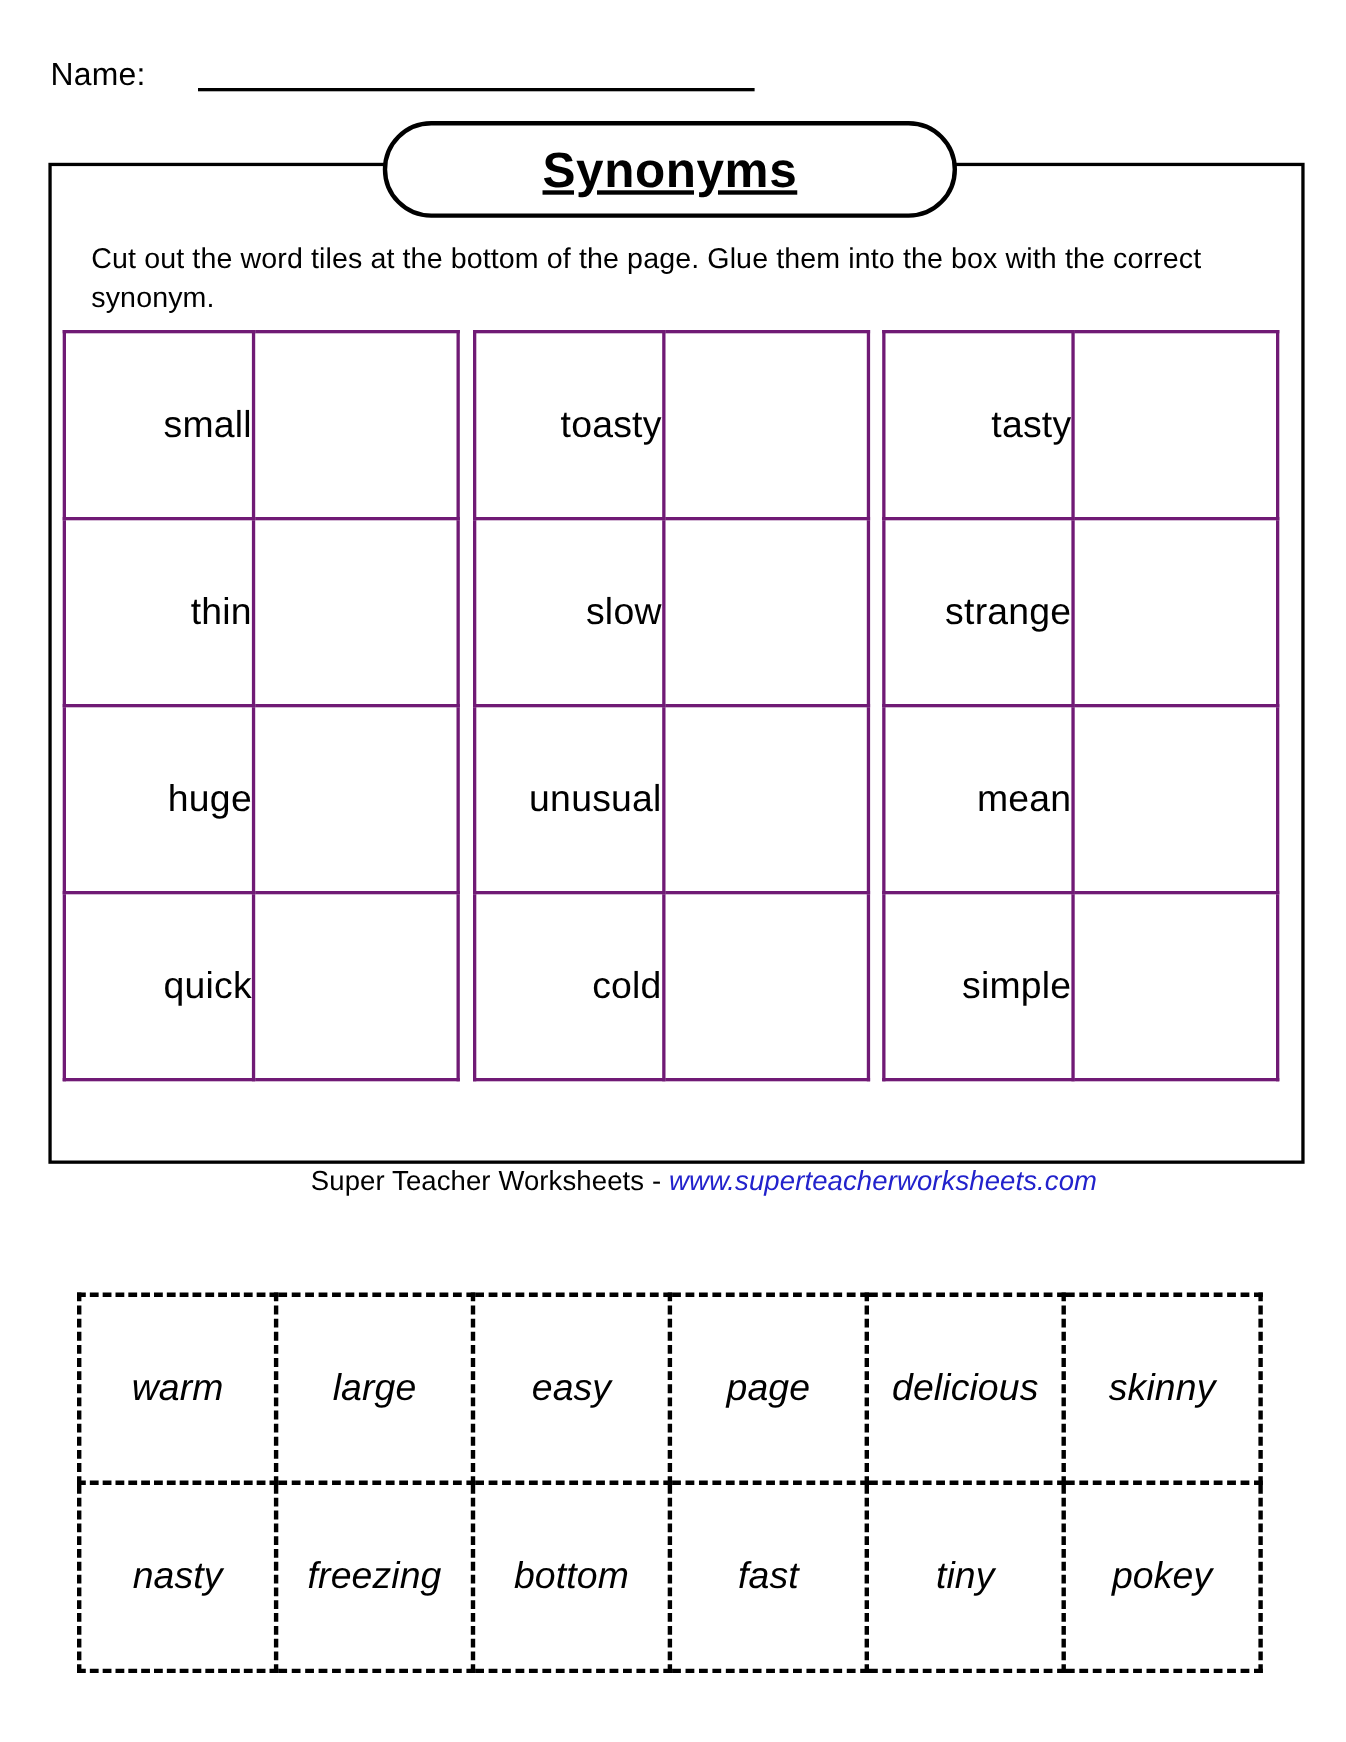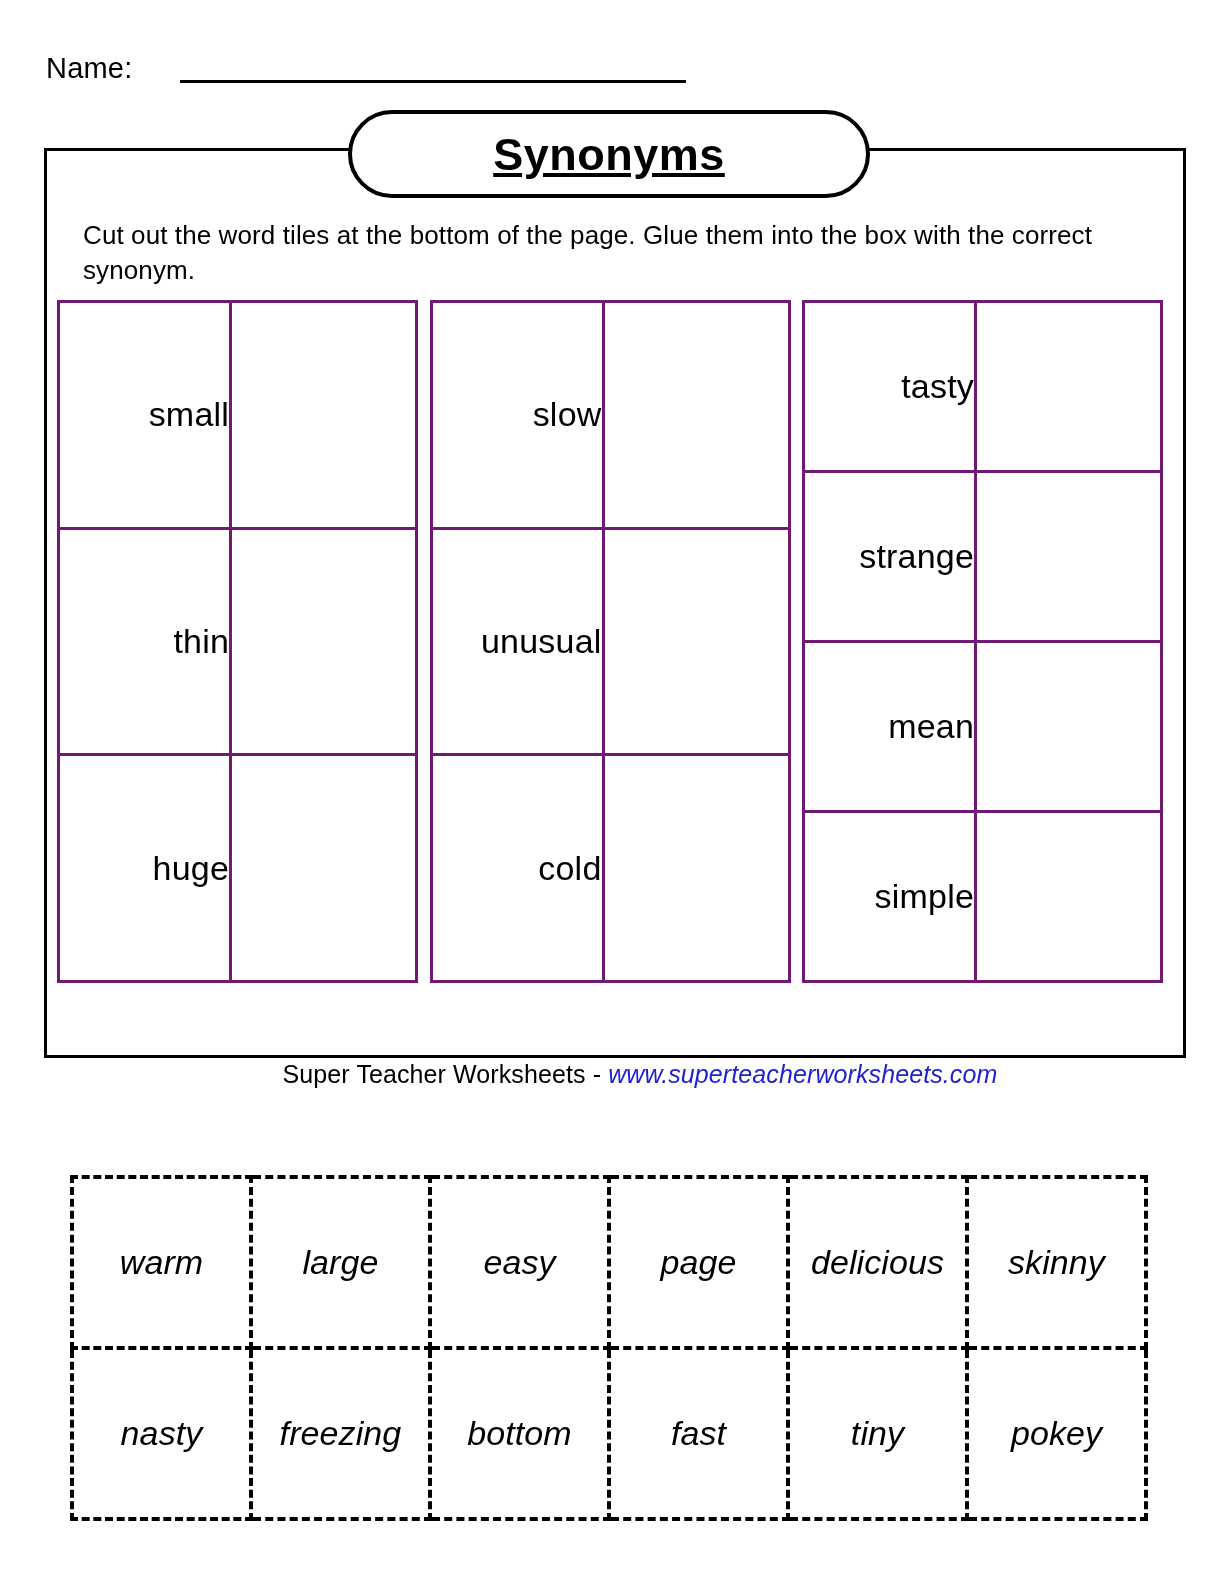--- a/index.html
+++ b/index.html
@@ -185,25 +185,33 @@
         <td class="blank-cell"></td>
       </tr>
       <tr>
         <td class="word-cell">thin</td>
         <td class="blank-cell"></td>
       </tr>
       <tr>
         <td class="word-cell">huge</td>
         <td class="blank-cell"></td>
       </tr>
+      <tr>
+        <td class="word-cell">quick</td>
+        <td class="blank-cell"></td>
+      </tr>
     </tbody>
   </table>
 
   <table class="match-table">
     <tbody>
+      <tr>
+        <td class="word-cell">toasty</td>
+        <td class="blank-cell"></td>
+      </tr>
       <tr>
         <td class="word-cell">slow</td>
         <td class="blank-cell"></td>
       </tr>
       <tr>
         <td class="word-cell">unusual</td>
         <td class="blank-cell"></td>
       </tr>
       <tr>
         <td class="word-cell">cold</td>

